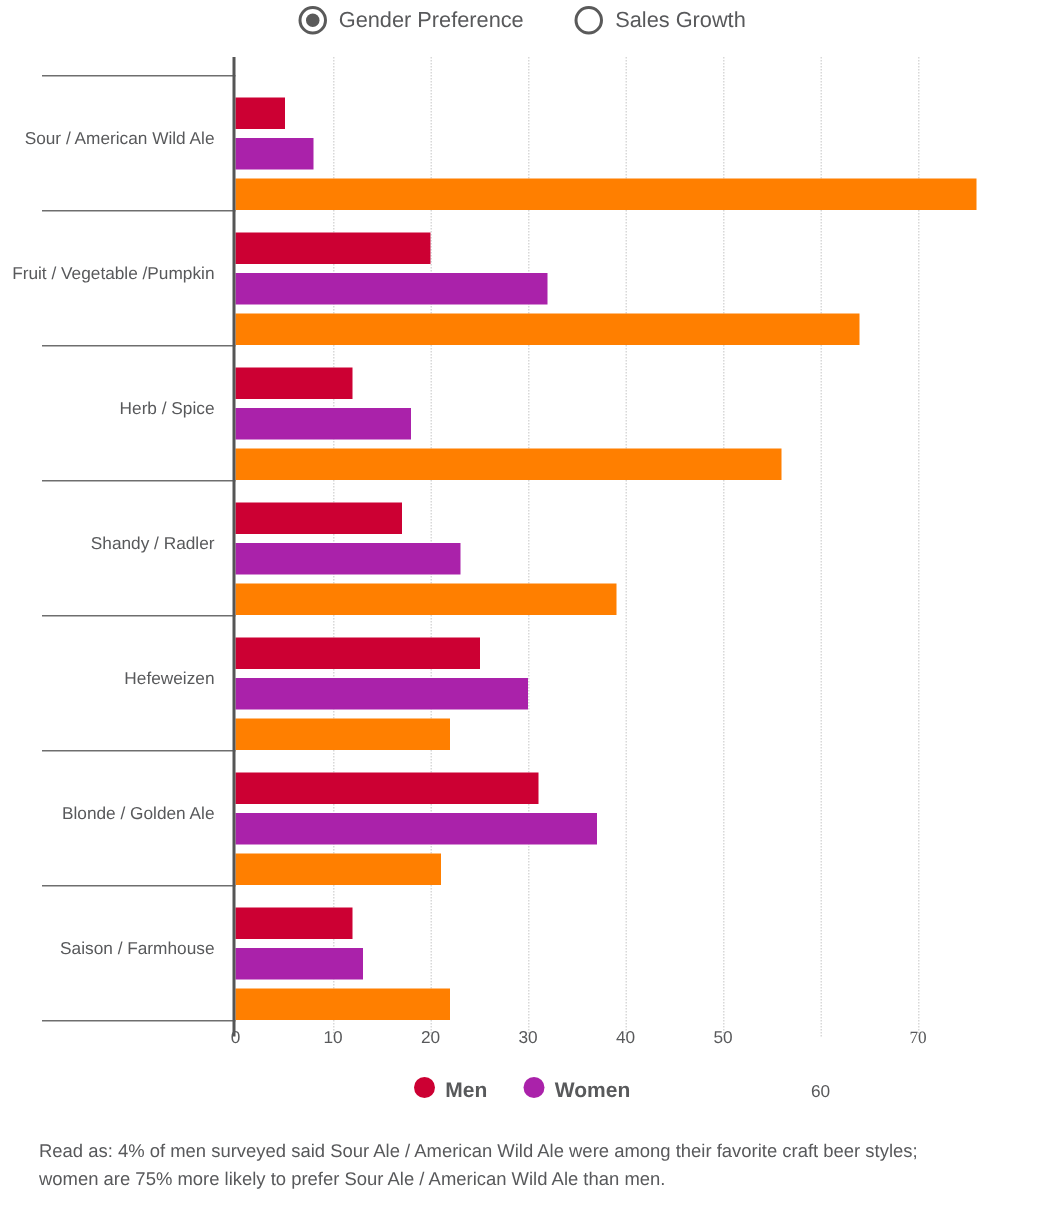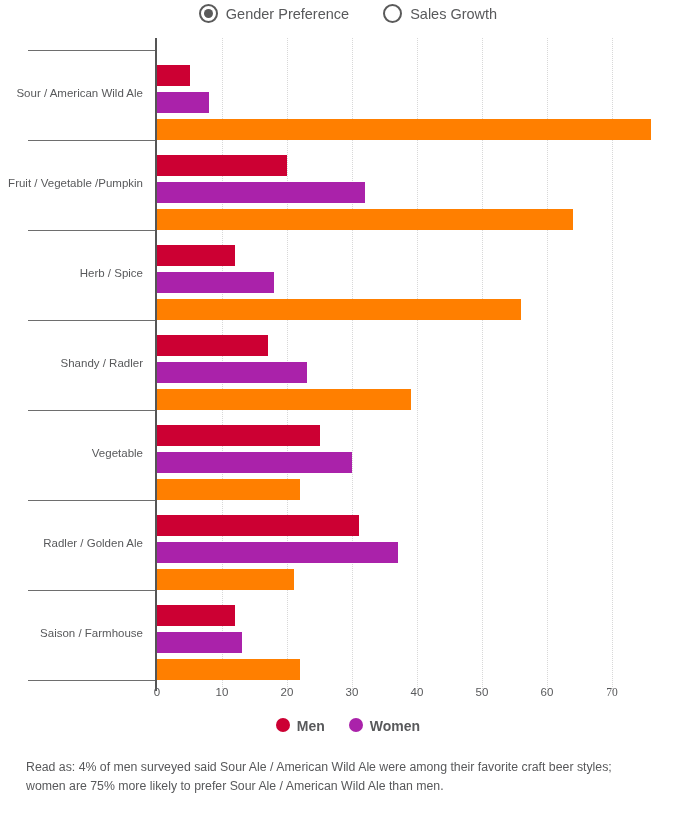--- a/index.html
+++ b/index.html
@@ -91,23 +91,23 @@
     <div class="labelcol">
         <div class="rowsep" style="top: 12px;"></div>
         <div class="catlabel" style="top: 49px;">Sour / American Wild Ale</div>
         <div class="rowsep" style="top: 102px;"></div>
         <div class="catlabel" style="top: 139px;">Fruit / Vegetable /Pumpkin</div>
         <div class="rowsep" style="top: 192px;"></div>
         <div class="catlabel" style="top: 229px;">Herb / Spice</div>
         <div class="rowsep" style="top: 282px;"></div>
         <div class="catlabel" style="top: 319px;">Shandy / Radler</div>
         <div class="rowsep" style="top: 372px;"></div>
-        <div class="catlabel" style="top: 409px;">Vegetable</div>
+        <div class="catlabel" style="top: 409px;">Hefeweizen</div>
         <div class="rowsep" style="top: 462px;"></div>
-        <div class="catlabel" style="top: 499px;">Radler / Golden Ale</div>
+        <div class="catlabel" style="top: 499px;">Blonde / Golden Ale</div>
         <div class="rowsep" style="top: 552px;"></div>
         <div class="catlabel" style="top: 589px;">Saison / Farmhouse</div>
         <div class="rowsep" style="top: 642px;"></div>
       </div>
     <div class="grid">
         <div class="gridline" style="left: 65px;"></div>
         <div class="gridline" style="left: 130px;"></div>
         <div class="gridline" style="left: 195px;"></div>
         <div class="gridline" style="left: 260px;"></div>
         <div class="gridline" style="left: 325px;"></div>
@@ -138,21 +138,21 @@
     <div class="axisline"></div>
   </div>
 
   <div class="xticks">
       <div class="xtick" style="left: 157px;">0</div>
       <div class="xtick" style="left: 222px;">10</div>
       <div class="xtick" style="left: 287px;">20</div>
       <div class="xtick" style="left: 352px;">30</div>
       <div class="xtick" style="left: 417px;">40</div>
       <div class="xtick" style="left: 482px;">50</div>
-      <div class="xtick" style="left: 547px;">60</div>
+      <div class="xtick" style="left: 547px; margin-top: 36px;">60</div>
       <div class="xtick" style="left: 612px; font-family: Liberation Serif, serif;">70</div>
     </div>
 
   <div class="legend">
       <div class="lgitem">
         <span class="swatch" style="background: rgb(204, 0, 51);"></span>
         <span class="lgtext">Men</span>
       </div>
       <div class="lgitem">
         <span class="swatch" style="background: rgb(170, 34, 170);"></span>

